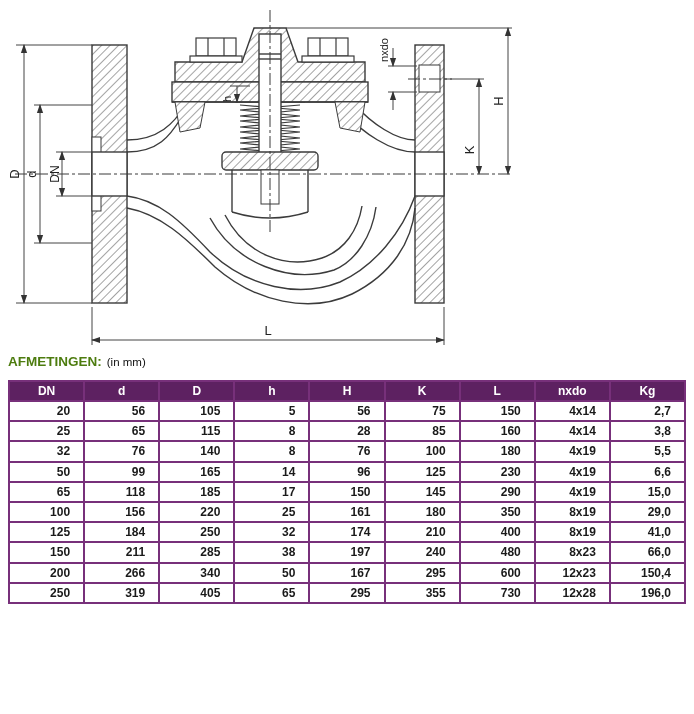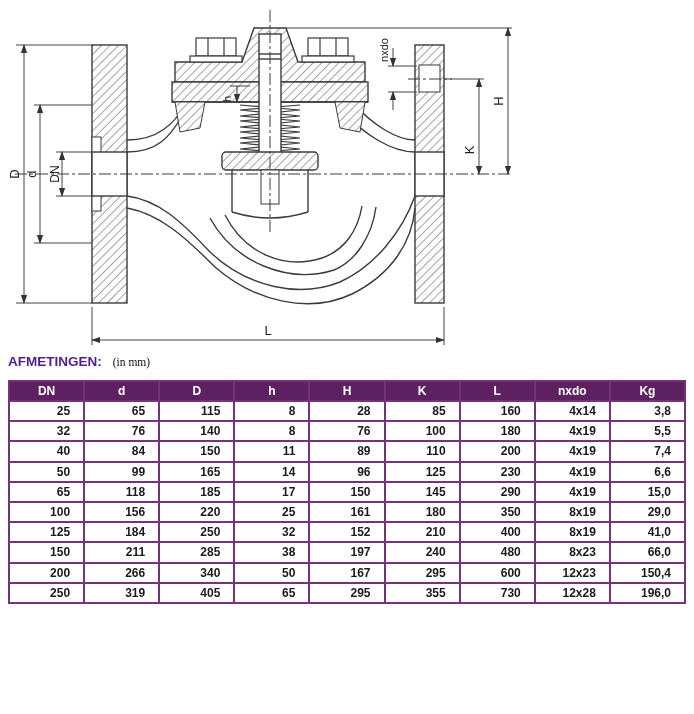--- a/index.html
+++ b/index.html
@@ -2,22 +2,22 @@
 <html><head>
 <meta charset="utf-8">
 <style>
   html,body{margin:0;padding:0;background:#ffffff;}
   #page{position:relative;width:694px;height:714px;background:#fff;overflow:hidden;
         font-family:"Liberation Sans",sans-serif;}
   
   #drawing{position:absolute;left:0;top:2px;}
   
   #section-title{position:absolute;left:8px;top:352px;white-space:nowrap;}
-  #section-title .t1{color:#4c1d95;font-weight:bold;font-size:13.5px;}
-  #section-title .t2{color:#111;font-size:11.5px;margin-left:11px;font-family:Liberation Serif, serif;}
+  #section-title .t1{color:#4d7c0f;font-weight:bold;font-size:13.5px;}
+  #section-title .t2{color:#111;font-size:11.5px;margin-left:5px;}
   
   #dim-table-wrap{position:absolute;left:8px;top:380px;width:678px;}
   table.dim{border-collapse:collapse;table-layout:fixed;width:678px;}
   table.dim th{background:#5d2161;color:#ffffff;font-size:12px;font-weight:bold;
                height:18px;border:2px solid #77307a;text-align:center;padding:0;}
   table.dim td{font-size:12px;font-weight:bold;color:#1a1a1a;height:18.2px;
                border:2px solid #77307a;text-align:right;padding:0 13px 0 0;
                background:#fff;white-space:nowrap;}
 </style>
 </head>
@@ -166,20 +166,31 @@
             <th>h</th>
             <th>H</th>
             <th>K</th>
             <th>L</th>
             <th>nxdo</th>
             <th>Kg</th>
           </tr>
         </thead>
       <tbody>
           <tr>
+            <td>20</td>
+            <td>56</td>
+            <td>105</td>
+            <td>5</td>
+            <td>56</td>
+            <td>75</td>
+            <td>150</td>
+            <td>4x14</td>
+            <td>2,7</td>
+          </tr>
+          <tr>
             <td>25</td>
             <td>65</td>
             <td>115</td>
             <td>8</td>
             <td>28</td>
             <td>85</td>
             <td>160</td>
             <td>4x14</td>
             <td>3,8</td>
           </tr>
@@ -188,31 +199,20 @@
             <td>76</td>
             <td>140</td>
             <td>8</td>
             <td>76</td>
             <td>100</td>
             <td>180</td>
             <td>4x19</td>
             <td>5,5</td>
           </tr>
           <tr>
-            <td>40</td>
-            <td>84</td>
-            <td>150</td>
-            <td>11</td>
-            <td>89</td>
-            <td>110</td>
-            <td>200</td>
-            <td>4x19</td>
-            <td>7,4</td>
-          </tr>
-          <tr>
             <td>50</td>
             <td>99</td>
             <td>165</td>
             <td>14</td>
             <td>96</td>
             <td>125</td>
             <td>230</td>
             <td>4x19</td>
             <td>6,6</td>
           </tr>
@@ -236,21 +236,21 @@
             <td>180</td>
             <td>350</td>
             <td>8x19</td>
             <td>29,0</td>
           </tr>
           <tr>
             <td>125</td>
             <td>184</td>
             <td>250</td>
             <td>32</td>
-            <td>152</td>
+            <td>174</td>
             <td>210</td>
             <td>400</td>
             <td>8x19</td>
             <td>41,0</td>
           </tr>
           <tr>
             <td>150</td>
             <td>211</td>
             <td>285</td>
             <td>38</td>

